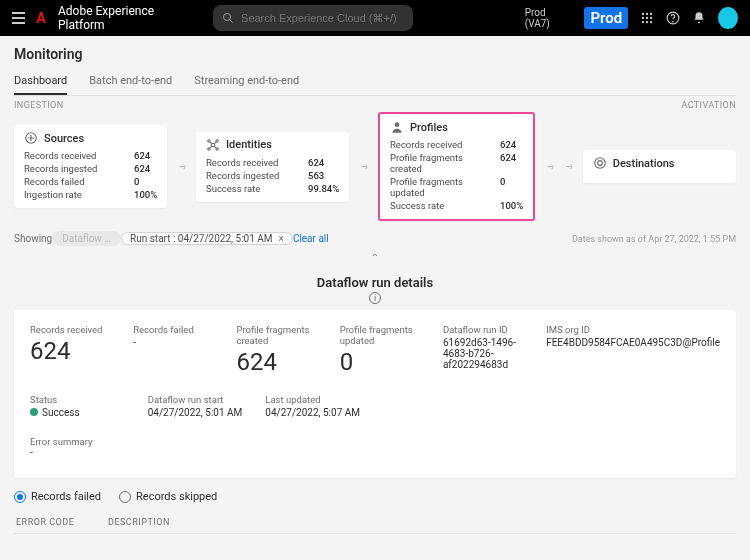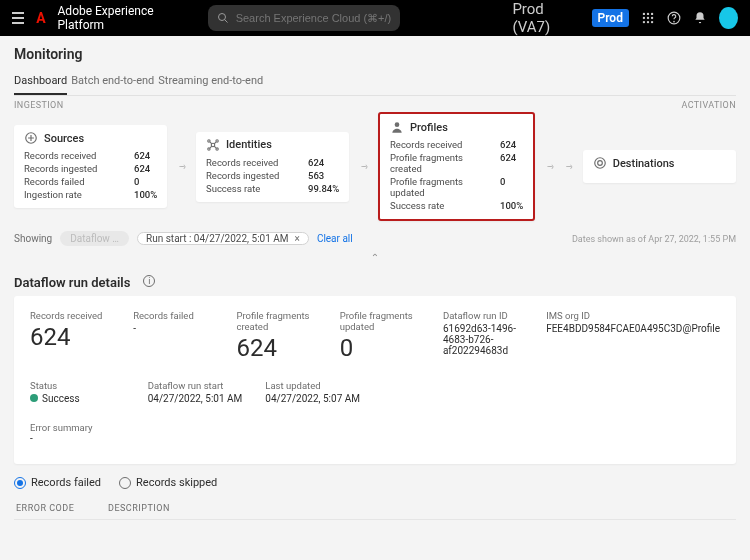--- a/index.html
+++ b/index.html
@@ -7,57 +7,57 @@
 
 
 .topbar { background: #000; height: 36px; display: flex; align-items: center; padding: 0 12px; gap: 12px; color: #fff; }
 .topbar .hamburger { width: 14px; height: 14px; display: flex; flex-direction: column; justify-content: space-around; cursor: pointer; }
 .topbar .hamburger span { height: 2px; background: #ccc; display: block; }
 .logo-a { color: #eb1000; font-weight: 700; font-size: 14px; }
 .brand-text { font-size: 12px; color: #fff; font-weight: 400; }
 .topbar-spacer { flex: 1; }
 .search-wrap { background: #323232; border-radius: 8px; display: flex; align-items: center; height: 26px; width: 220px; padding: 0 8px; gap: 6px; margin-right: 80px; }
 .search-wrap input { background: transparent; border: none; outline: none; color: #ccc; font-size: 11px; flex: 1; }
-.env-label { color: #ccc; font-size: 15px; margin-left: 8px; }
-.env-badge { background: #1473e6; color: #fff; padding: 2px 6px; border-radius: 3px; font-size: 12px; font-weight: 600; margin-left: 4px; }
+.env-label { color: #ccc; font-size: 10px; margin-left: 8px; }
+.env-badge { background: #1473e6; color: #fff; padding: 2px 6px; border-radius: 3px; font-size: 15px; font-weight: 600; margin-left: 4px; }
 .topicon { width: 14px; height: 14px; color: #ccc; display:flex; align-items:center; justify-content:center; }
 .avatar { width: 22px; height: 22px; border-radius: 50%; background: #17c7e8; }
 
 
 .page { padding: 10px 14px 0 14px; }
 .page-title { font-size: 14px; font-weight: 600; }
-.subtabs { display: flex; gap: 4px; margin-top: 6px; border-bottom: 1px solid #e1e1e1; }
+.subtabs { display: flex; gap: 22px; margin-top: 6px; border-bottom: 1px solid #e1e1e1; }
 .subtab { padding: 6px 0 6px 0; font-size: 11px; color: #6e6e6e; cursor: pointer; border-bottom: 2px solid transparent; }
 .subtab.active { color: #2c2c2c; border-bottom-color: #2c2c2c; }
 
 .meta-row { display: flex; justify-content: space-between; font-size: 9px; color: #8e8e8e; padding: 4px 0 2px 0; letter-spacing: 0.4px; }
 
 
 .cards-row { display: flex; align-items: center; gap: 10px; }
 .card { background: #fff; border-radius: 3px; padding: 6px 10px 8px 10px; flex: 1; box-shadow: 0 1px 2px rgba(0,0,0,0.05); }
-.card.selected { border: 2px solid #b91c1c; }
+.card.selected { border: 2px solid #ec4899; }
 .card-header { display: flex; align-items: center; gap: 6px; font-size: 11px; font-weight: 500; margin-bottom: 5px; }
 .card-icon { width: 14px; height: 14px; display:flex; align-items:center; justify-content:center; }
 .card-stats { display: grid; grid-template-columns: 1fr auto; row-gap: 2px; column-gap: 14px; font-size: 9.5px; }
 .card-stats .lbl { color: #4b4b4b; }
 .card-stats .val { color: #2c2c2c; font-weight: 500; }
 .arrow-sep { color: #b3b3b3; font-size: 10px; flex: 0 0 auto; padding: 0 2px; letter-spacing: -2px; }
 
 
-.filter-row { display: flex; align-items: center; gap: 8px; margin-top: 10px; font-size: 10px; color: #6e6e6e; }
+.filter-row { display: flex; align-items: center; gap: 0; margin-top: 10px; font-size: 10px; color: #6e6e6e; }
 .chip-faded { background: #e8e8e8; color: #bcbcbc; padding: 2px 10px; border-radius: 10px; }
 .chip-run { background: #fff; border: 1px solid #d3d3d3; padding: 0 8px; border-radius: 10px; display:flex; align-items:flex-start; gap:6px; color:#4b4b4b; }
 .chip-run .x { cursor:pointer; color:#6e6e6e; }
 .clear-all { color: #1473e6; cursor: pointer; }
 .time-note { margin-left: auto; font-size: 9px; color: #9e9e9e; }
 
 .center-chevron { text-align: center; font-size: 10px; color: #8e8e8e; margin-top: 6px; }
 
 
-.details-header { display: flex; gap: 13px; margin: 12px 0 6px 0; font-size: 13px; font-weight: 600; }
+.details-header { display: flex; align-items: center; gap: 2px; margin: 12px 0 6px 0; font-size: 13px; font-weight: 600; flex-direction: column; }
 .details-header .info { width:12px; height:12px; border:1px solid #6e6e6e; border-radius:50%; display:flex; align-items:center; justify-content:center; font-size:9px; color:#6e6e6e; font-weight:400; }
 
 .details-card { background:#fff; border-radius:3px; padding: 14px 16px 20px 16px; box-shadow:0 1px 2px rgba(0,0,0,0.05); }
 .metrics-row { display:grid; grid-template-columns: repeat(6, 1fr); gap: 16px; margin-bottom: 18px; }
 .metric .lbl { font-size: 9.5px; color:#6e6e6e; margin-bottom:2px; }
 .metric .big { font-size: 24px; font-weight:400; }
 .metric .txt { font-size: 10px; color:#2c2c2c; }
 .status-dot { width:8px; height:8px; border-radius:50%; background:#2d9d78; display:inline-block; margin-right:4px; }
 
 .sub-row { display:grid; grid-template-columns: repeat(6, 1fr); gap:16px; margin-bottom: 18px; }

